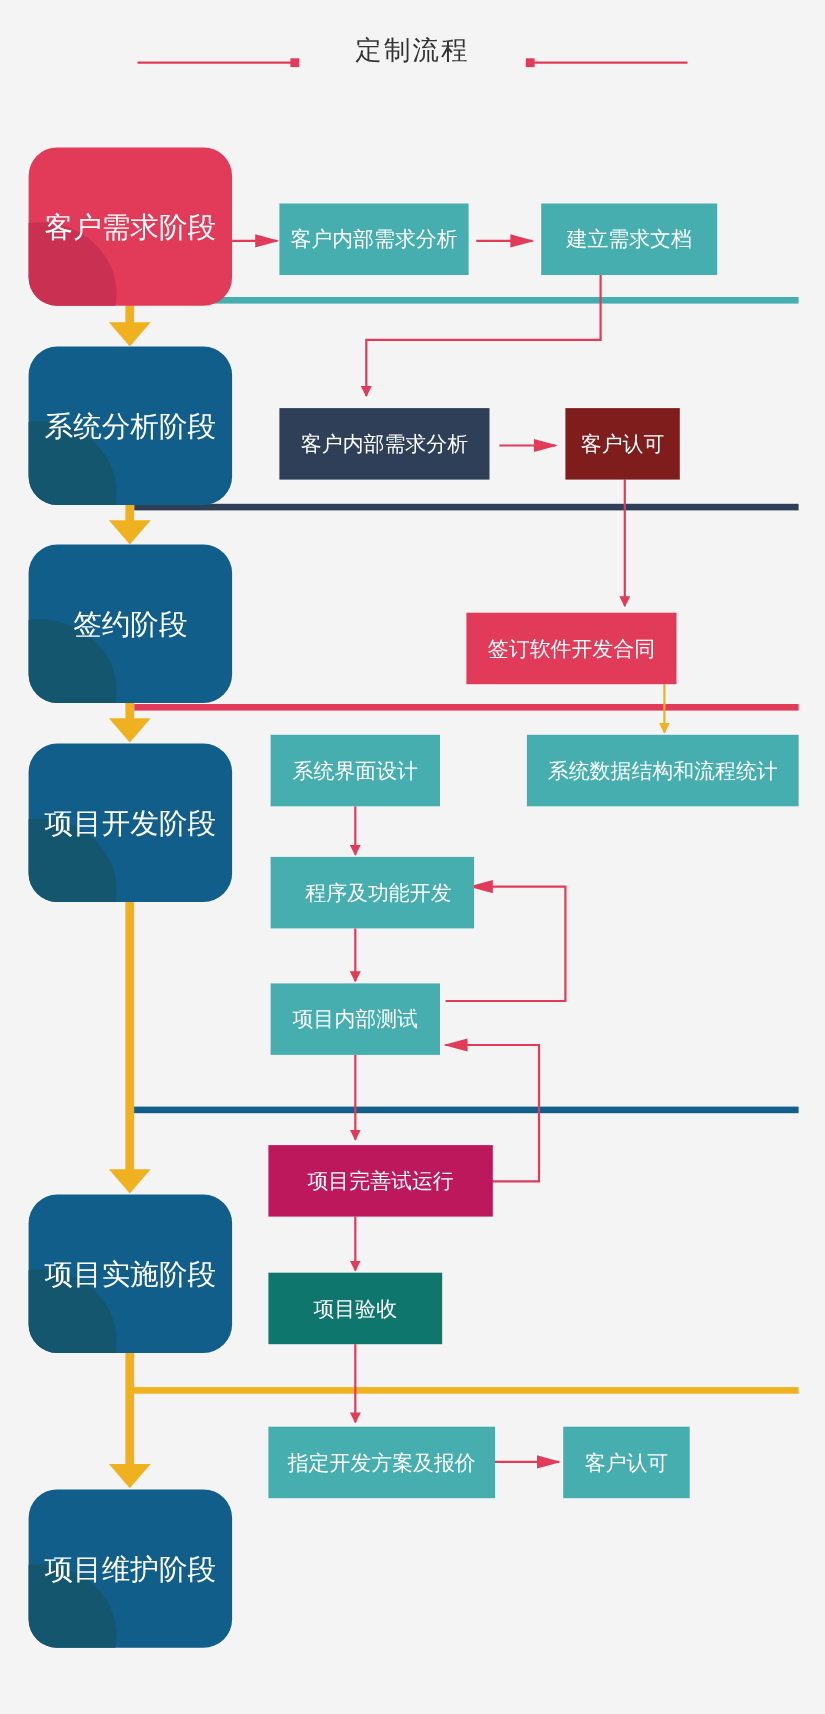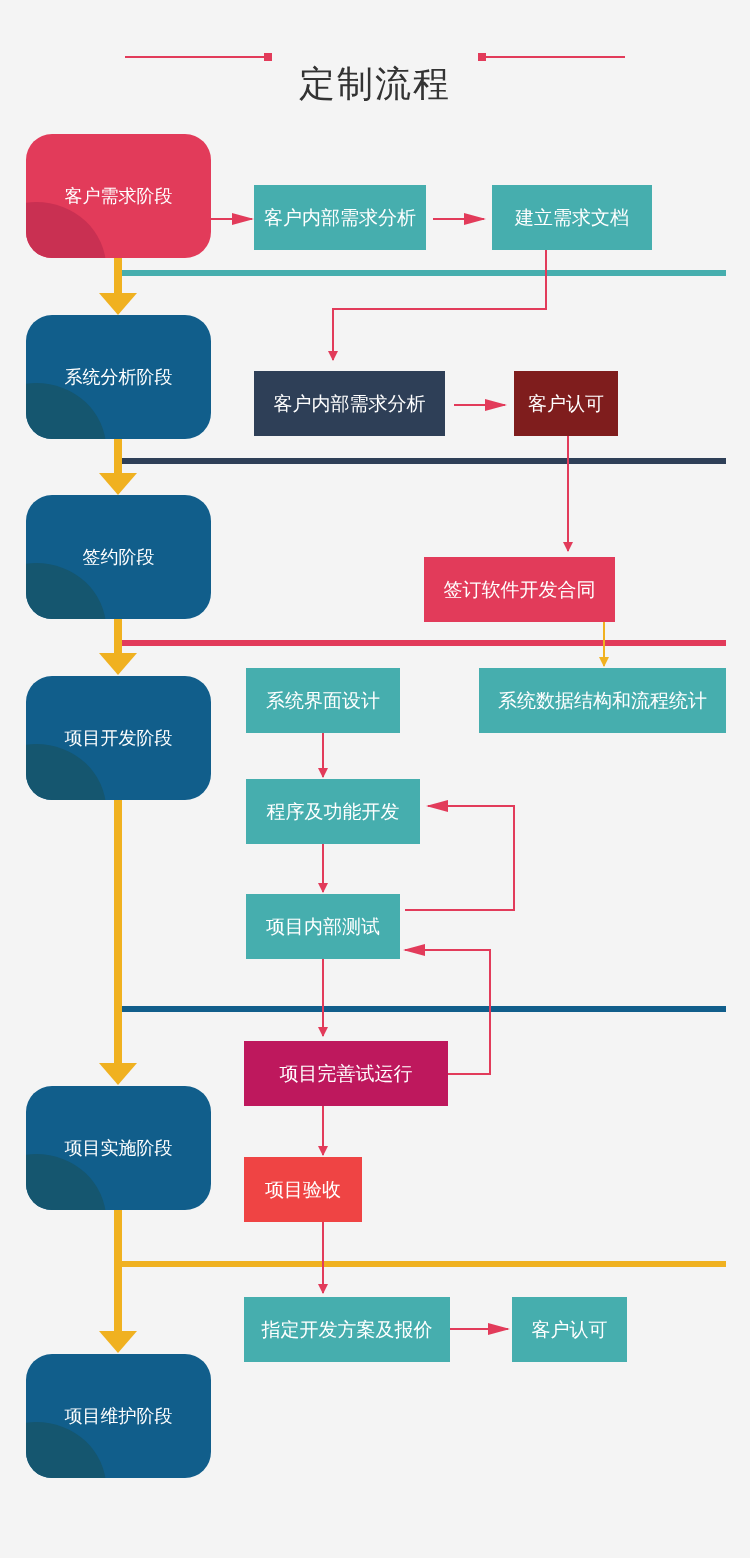--- a/index.html
+++ b/index.html
@@ -1,22 +1,22 @@
 <!DOCTYPE html>
 <html><head>
 <meta charset="utf-8">
 <style>
   html, body { margin: 0; padding: 0; }
   body { width: 750px; height: 1558px; background: #f4f4f4; position: relative; overflow: hidden;
          font-family: "DejaVu Sans", "Liberation Sans", sans-serif; }
   svg { position: absolute; left: 0; top: 0; }
   .title { position: absolute; left: 0; top: 30px; width: 750px; text-align: center;
-           font-size: 36px; color: #333; letter-spacing: 2px; margin-top: 30px; }
-  .stage { position: absolute; left: 26px; width: 185px; height: 124px; border-radius: 26px;
-           overflow: hidden; color: #fff; font-size: 18px; display: flex; align-items: center; justify-content: center; }
+           font-size: 24px; color: #333; letter-spacing: 2px; }
+  .stage { position: absolute; left: 26px; width: 185px; height: 144px; border-radius: 26px;
+           overflow: hidden; color: #fff; font-size: 26px; display: flex; align-items: center; justify-content: center; }
   .stage .blob { position: absolute; left: -60px; top: 68px; width: 140px; height: 130px; border-radius: 50%; }
   .stage span { position: relative; z-index: 1; }
   .box { position: absolute; height: 65px; color: #fff; font-size: 19px; display: flex;
          align-items: center; justify-content: center; white-space: nowrap; }
 </style>
 </head>
 <body>
 
 <svg width="750" height="1558">
   <defs>
@@ -109,18 +109,18 @@
   <span>项目维护阶段</span>
 </div>
 
 <div class="box" style="left:254px;top:185px;width:172px;background:#46aeae;">客户内部需求分析</div>
 <div class="box" style="left:492px;top:185px;width:160px;background:#46aeae;">建立需求文档</div>
 <div class="box" style="left:254px;top:371px;width:191px;background:#2e3f57;">客户内部需求分析</div>
 <div class="box" style="left:514px;top:371px;width:104px;background:#7f1d1d;">客户认可</div>
 <div class="box" style="left:424px;top:557px;width:191px;background:#e23b5a;">签订软件开发合同</div>
 <div class="box" style="left:246px;top:668px;width:154px;background:#46aeae;">系统界面设计</div>
 <div class="box" style="left:479px;top:668px;width:247px;background:#46aeae;">系统数据结构和流程统计</div>
-<div class="box" style="left:246px;top:779px;width:174px;background:#46aeae;">程序及功能开发</div>
+<div class="box" style="left:246px;top:779px;width:174px;background:#46aeae;padding-left:11px;">程序及功能开发</div>
 <div class="box" style="left:246px;top:894px;width:154px;background:#46aeae;">项目内部测试</div>
 <div class="box" style="left:244px;top:1041px;width:204px;background:#be185d;">项目完善试运行</div>
-<div class="box" style="left:244px;top:1157px;width:118px;background:#ef4444;">项目验收</div>
+<div class="box" style="left:244px;top:1157px;width:158px;background:#0f766e;">项目验收</div>
 <div class="box" style="left:244px;top:1297px;width:206px;background:#46aeae;">指定开发方案及报价</div>
 <div class="box" style="left:512px;top:1297px;width:115px;background:#46aeae;">客户认可</div>
 
 </body></html>

